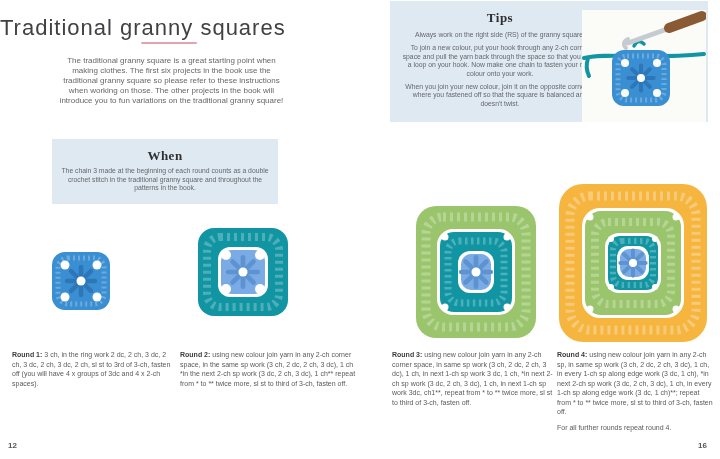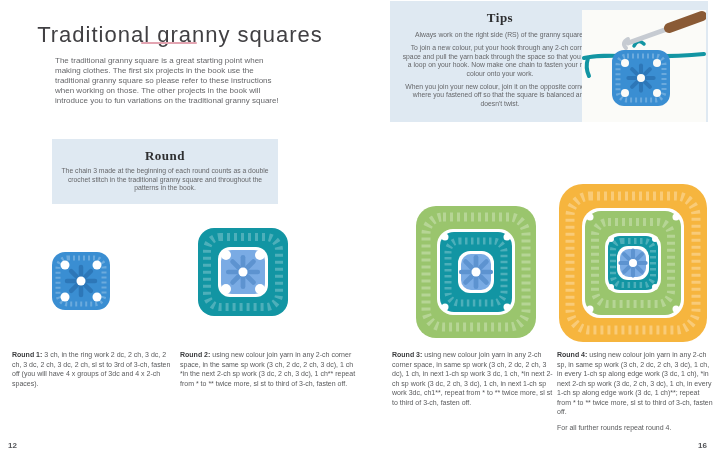--- a/index.html
+++ b/index.html
@@ -3,30 +3,30 @@
 <meta charset="utf-8">
 <style>
   * { margin:0; padding:0; box-sizing:border-box; }
   html,body { background:#ffffff; }
   body { font-family:"Liberation Sans", sans-serif; }
   .spread {
     position:relative; width:720px; height:459px; background:#fff;
     overflow:hidden; color:var(--text-gray);
   }
   
-  .title-wrap { position:absolute; left:0; top:22px; width:360px; text-align:center; }
+  .title-wrap { position:absolute; left:0; top:15px; width:360px; text-align:left; }
   .title-wrap h1 {
     font-size:22px; font-weight:normal; letter-spacing:1px;
     color:var(--text-dark); font-family:"Liberation Sans", sans-serif;
   }
   .rule { position:absolute; left:141px; top:42px; width:56px; height:2px;
     background:var(--accent-pink); border-radius:1px; }
   .intro {
     position:absolute; left:55px; top:56px; width:233px;
-    font-size:8px; line-height:10px; color:var(--text-gray);
+    font-size:8px; line-height:10px; text-align:center; color:var(--text-gray);
   }
   .note-box {
     position:absolute; left:52px; top:139px; width:226px; height:65px;
     background:var(--panel-blue); text-align:center;
   }
   .note-box h2, .tips-col h2 {
     font-family:"Liberation Serif", serif; font-weight:bold;
     font-size:13px; color:#2f3032; letter-spacing:0.5px;
   }
   .note-box h2 { margin-top:9px; }
@@ -87,21 +87,21 @@
   </svg>
 
   <header class="title-wrap">
     <h1>Traditional granny squares</h1>
   </header>
   <div class="rule"></div>
 
   <p class="intro">The traditional granny square is a great starting point when making clothes. The first six projects in the book use the traditional granny square so please refer to these instructions when working on those. The other projects in the book will introduce you to fun variations on the traditional granny square!</p>
 
   <section class="note-box">
-    <h2>Round</h2>
+    <h2>When</h2>
     <p>The chain 3 made at the beginning of each round counts as a double crochet stitch in the traditional granny square and throughout the patterns in the book.</p>
   </section>
 
   <svg class="sq sq1" width="62" height="62" viewBox="0 0 62 62">
     <rect x="2" y="2" width="58" height="58" rx="13" style="fill:var(--yarn-blue)"></rect>
     <rect x="8" y="8" width="46" height="46" rx="10" fill="none" stroke="rgba(255,255,255,0.25)" stroke-width="5" stroke-dasharray="2 3"></rect>
     <circle cx="15" cy="15" r="4.5" fill="#fff"></circle>
     <circle cx="47" cy="15" r="4.5" fill="#fff"></circle>
     <circle cx="15" cy="47" r="4.5" fill="#fff"></circle>
     <circle cx="47" cy="47" r="4.5" fill="#fff"></circle>

